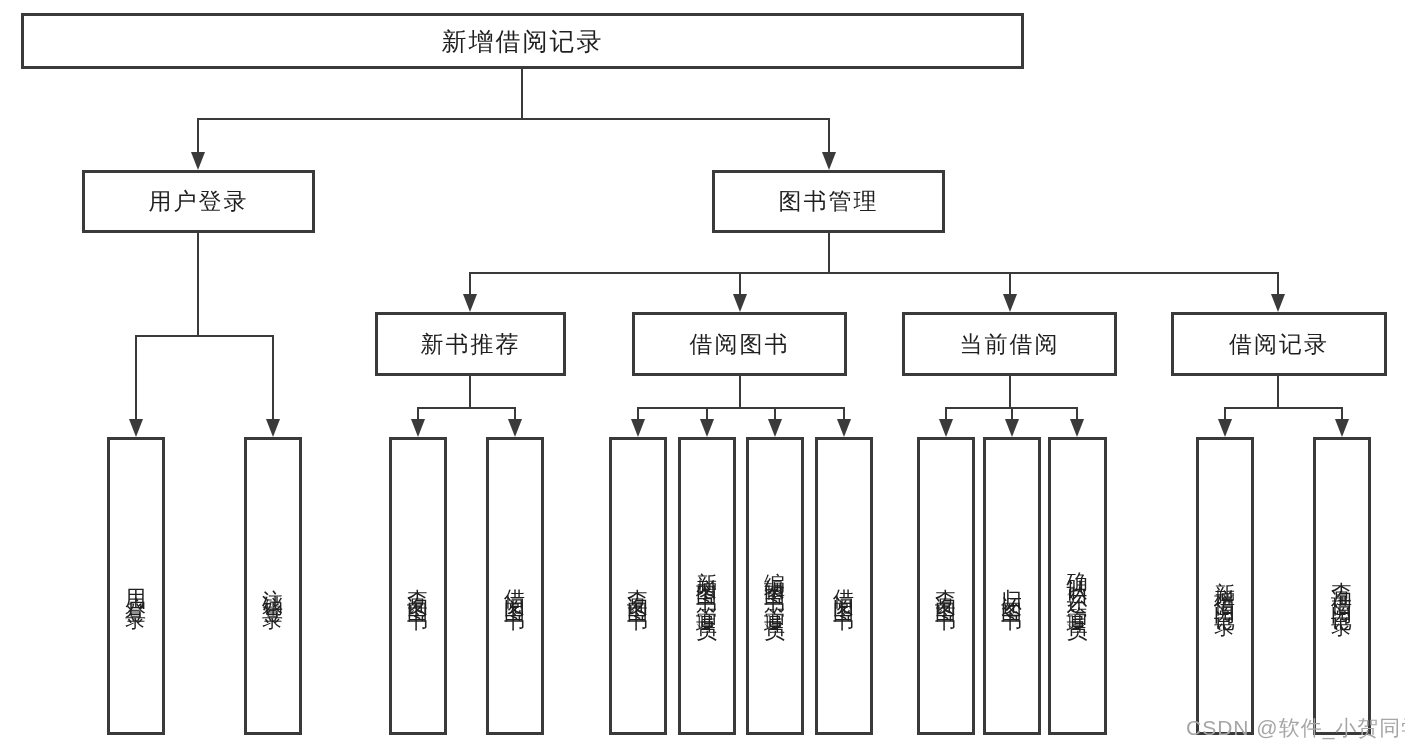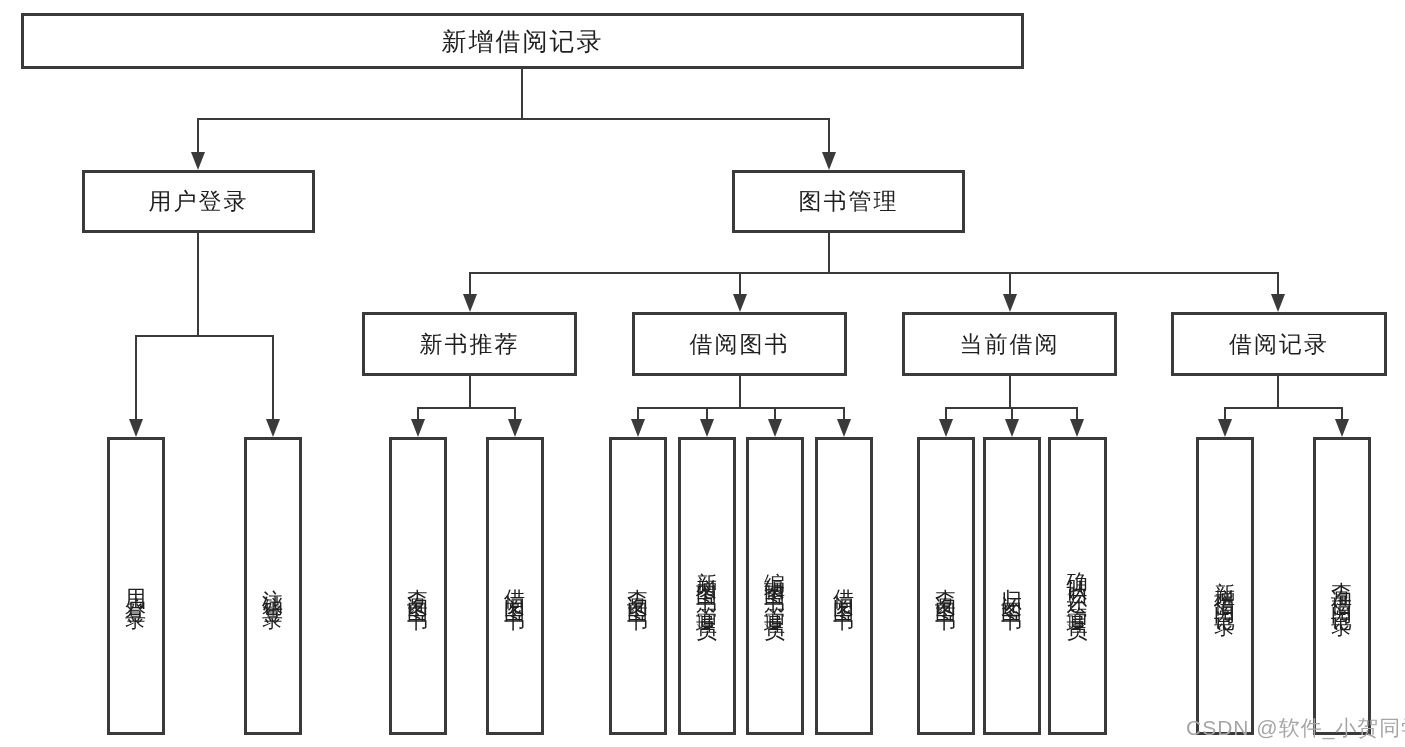--- a/index.html
+++ b/index.html
@@ -116,23 +116,23 @@
   <div class="vline" style="left:1076px;top:407px;height:14px"></div>
   <div class="ahead" style="left:1070px;top:419px"></div>
   <div class="vline" style="left:1224px;top:407px;height:14px"></div>
   <div class="ahead" style="left:1218px;top:419px"></div>
   <div class="vline" style="left:1341px;top:407px;height:14px"></div>
   <div class="ahead" style="left:1335px;top:419px"></div>
 
   <div class="node root-node" style="left:21px;top:13px;width:1003px;height:56px">新增借阅记录</div>
 
   <div class="node" style="left:82px;top:170px;width:233px;height:63px">用户登录</div>
-  <div class="node" style="left:732px;top:170px;width:233px;height:63px">图书管理</div>
+  <div class="node" style="left:712px;top:170px;width:233px;height:63px">图书管理</div>
 
-  <div class="node" style="left:362px;top:312px;width:215px;height:64px">新书推荐</div>
+  <div class="node" style="left:375px;top:312px;width:191px;height:64px">新书推荐</div>
   <div class="node" style="left:632px;top:312px;width:215px;height:64px">借阅图书</div>
   <div class="node" style="left:902px;top:312px;width:215px;height:64px">当前借阅</div>
   <div class="node" style="left:1171px;top:312px;width:216px;height:64px">借阅记录</div>
 
   <div class="vnode" style="left:107px;top:437px;width:58px;height:298px">用户登录</div>
   <div class="vnode" style="left:244px;top:437px;width:58px;height:298px">注销登录</div>
 
   <div class="vnode" style="left:389px;top:437px;width:58px;height:298px">查询图书</div>
   <div class="vnode" style="left:486px;top:437px;width:58px;height:298px">借阅图书</div>
 

